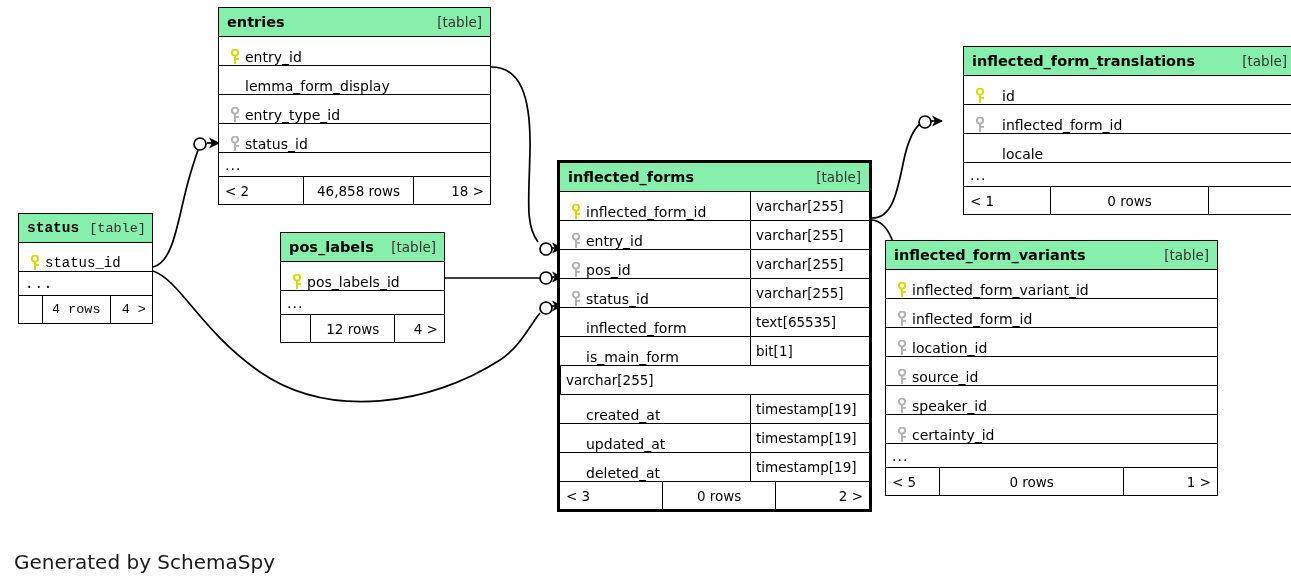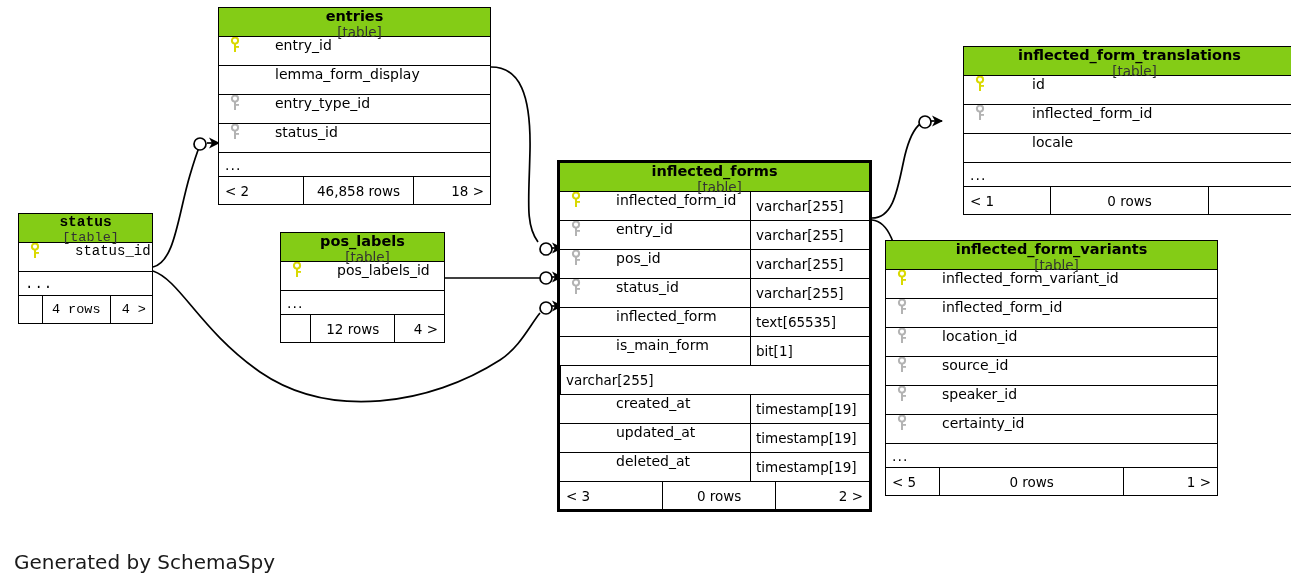--- a/index.html
+++ b/index.html
@@ -35,26 +35,25 @@
     box-sizing: border-box;
     z-index: 2;
   }
   .table-box.emphasis {
     border: 3px solid #000000;
   }
   .tb-header {
     display: flex;
     align-items: center;
     justify-content: space-between;
-    background: #84cc16;
+    background: #86efac;
     border-bottom: 1px solid #000000;
     box-sizing: border-box;
     padding: 0 8px;
     height: 29px;
-    flex-direction: column;
   }
   .tb-title {
     font-weight: bold;
     font-size: 14.5px;
     color: #000000;
     white-space: nowrap;
   }
   .tb-tag {
     font-size: 13.5px;
     color: #333333;
@@ -65,28 +64,27 @@
     display: flex;
     align-items: center;
     border-bottom: 1px solid #000000;
     box-sizing: border-box;
     height: 29px;
     background: #ffffff;
   }
   .tb-row:last-child { border-bottom: none; }
   .cell-name {
     display: flex;
-    align-items: flex-start;
+    align-items: flex-end;
     flex: 1 1 auto;
     min-width: 0;
     height: 100%;
     padding-left: 6px;
     box-sizing: border-box;
     overflow: hidden;
-    gap: 30px;
   }
   .cell-type {
     display: flex;
     align-items: center;
     flex: 0 0 auto;
     height: 100%;
     border-left: 1px solid #000000;
     box-sizing: border-box;
     padding: 0 5px;
     font-size: 13.5px;

